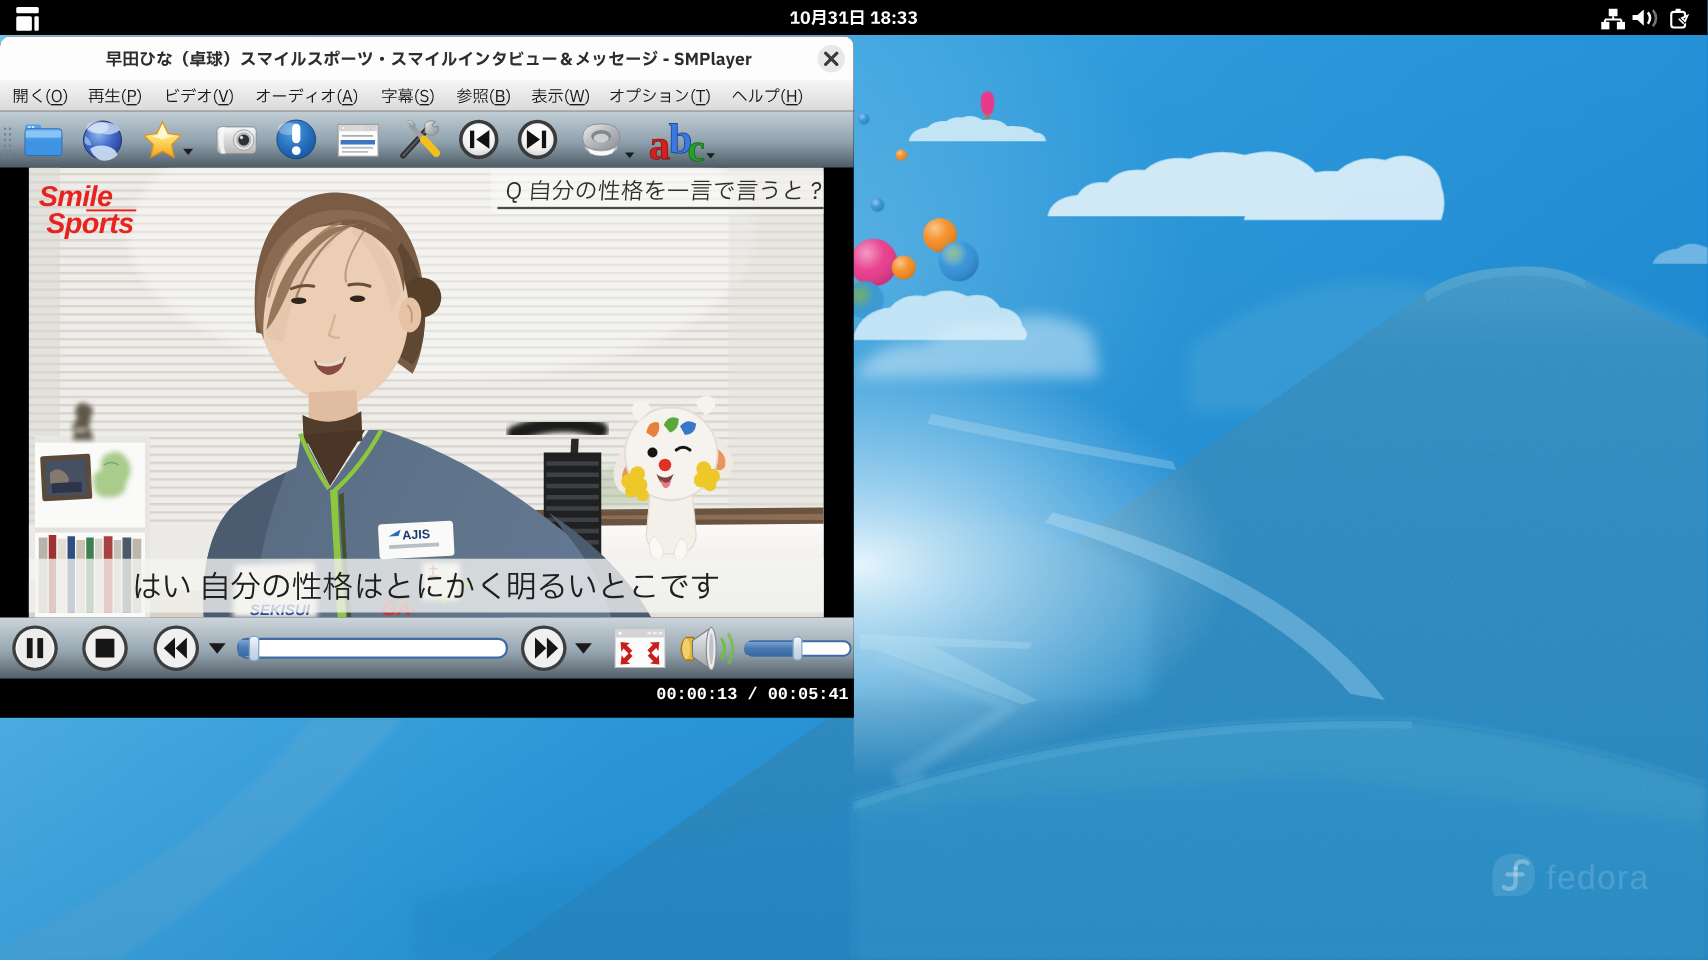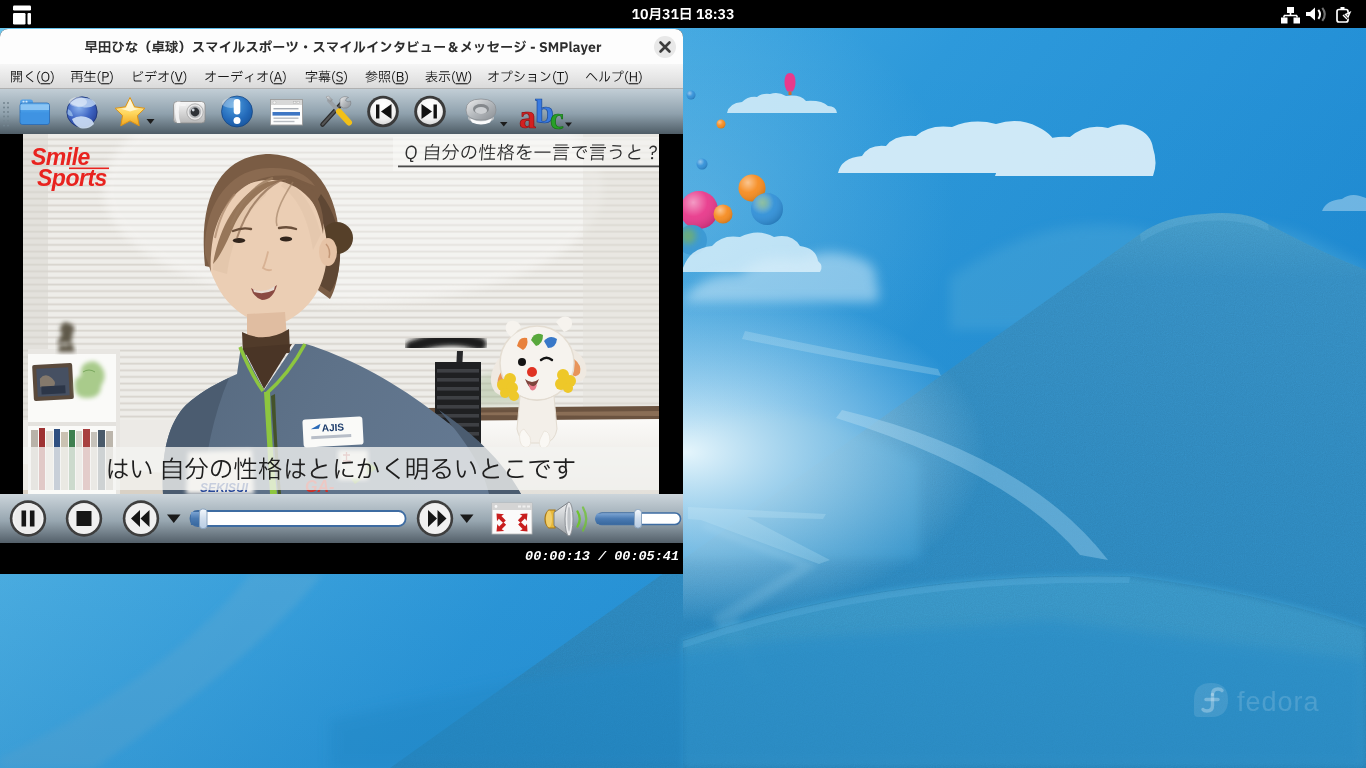--- a/index.html
+++ b/index.html
@@ -551,13 +551,13 @@
 <ellipse cx="569" cy="25" rx="4" ry="17" fill="#e8eaec" stroke="#84898e" stroke-width="0.9"></ellipse>
 <ellipse cx="569" cy="25" rx="1.7" ry="12.5" fill="#bfc3c7"></ellipse>
 <path d="M577.5 17.5 q4.5 7.5 0 15" stroke="#6fc32f" stroke-width="2.3" fill="none" stroke-linecap="round"></path>
 <path d="M583 13.5 q6.5 11.5 0 23" stroke="#6fc32f" stroke-width="2.3" fill="none" stroke-linecap="round" opacity="0.75"></path>
 
 <rect x="596.5" y="19" width="84" height="11.5" rx="5.5" fill="#ffffff" stroke="#3e6ca2" stroke-width="1.6"></rect>
 <path d="M597 19.5 l40 0 l0 10.5 l-40 0 q-4 -5 0 -10.5 Z" fill="url(#trackfill)"></path>
 <rect x="634.5" y="15.5" width="7" height="18.5" rx="3" fill="url(#thumbg)" stroke="#8aa4c0" stroke-width="1"></rect>
 </svg>
 <div class="abs" style="left:0;top:543px;width:683px;height:31px;background:#000"></div>
-<div class="abs" style="left:0;top:549px;width:679px;height:22px;color:#fff;font-family:'Liberation Mono',monospace;font-style:italic;font-weight:bold;font-size:13.5px;text-align:right">00:00:13 / 00:05:41</div>
+<div class="abs" style="left:0;top:549px;width:679px;height:22px;color:#fff;font-family:'Liberation Mono',monospace;font-weight:bold;font-size:13.5px;text-align:right">00:00:13 / 00:05:41</div>
 </div>
 </body></html>

